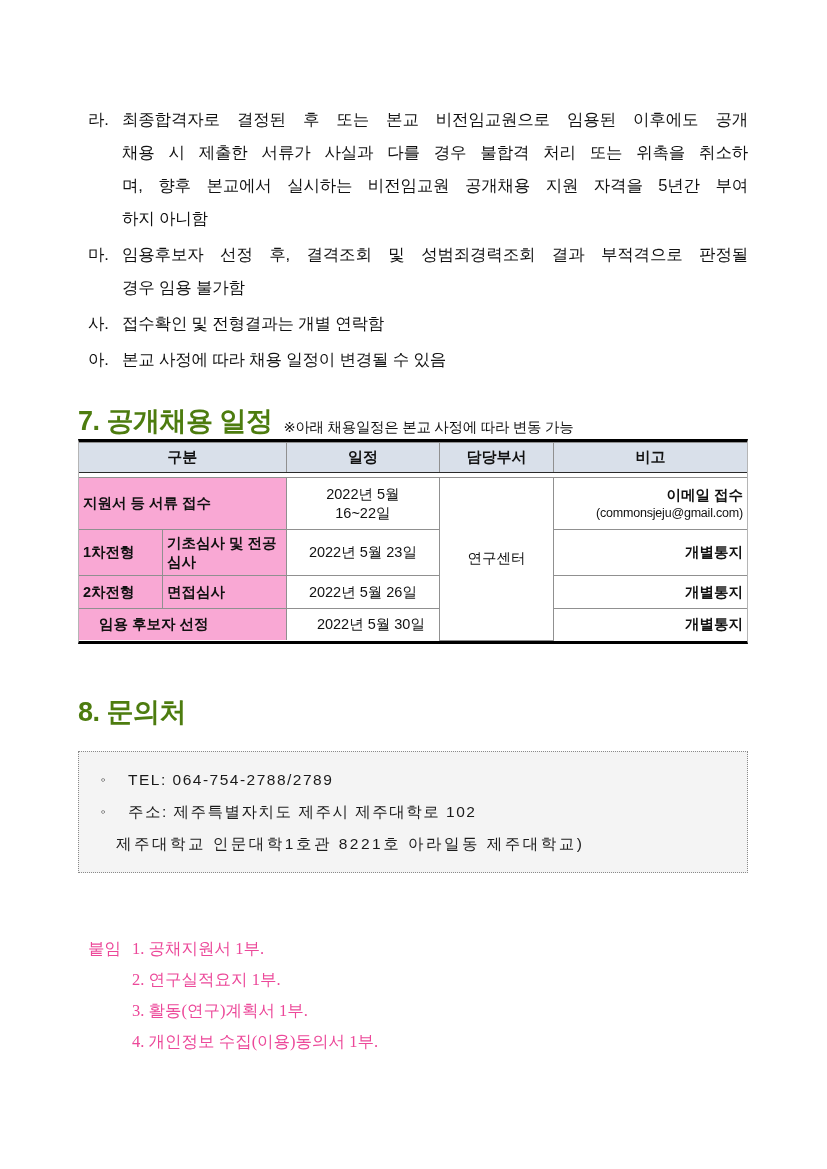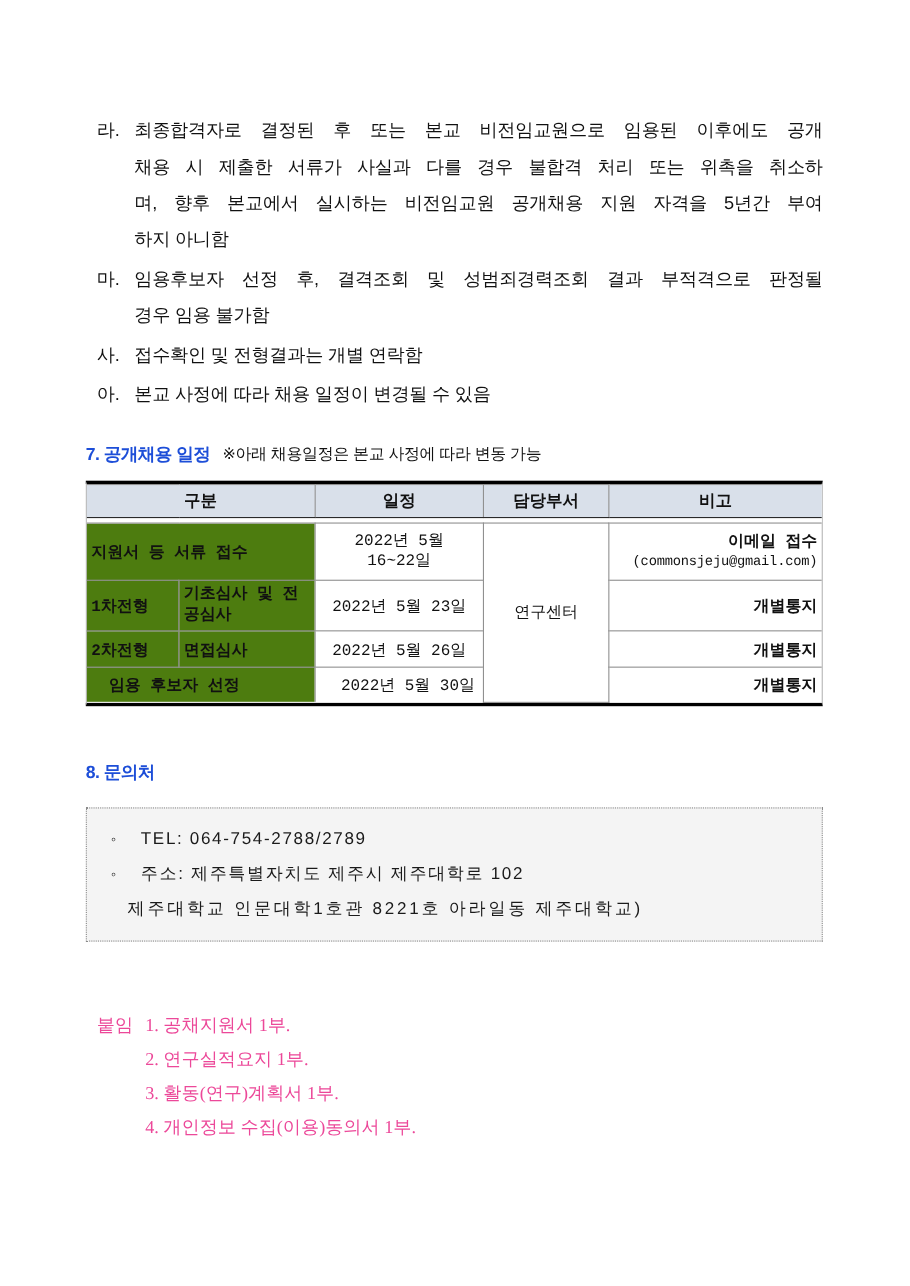--- a/index.html
+++ b/index.html
@@ -14,33 +14,33 @@
 
   
   .notes { margin-left: 10px; }
   .para { position: relative; padding-left: 34px; font-size: 16.5px; line-height: 33px; margin-bottom: 3px; letter-spacing: -0.2px; }
   .para .plabel { position: absolute; left: 0; top: 0; }
   .pline { min-height: 33px; }
   .jl { text-align: justify; text-align-last: justify; }
 
   
   .sec-title-row { margin-top: 27px; display: flex; align-items: flex-end; gap: 11px; }
-  .sec-title { font-size: 16px; font-weight: bold; letter-spacing: -0.5px; color: #1d4ed8; }
+  .sec-title { font-size: 27px; font-weight: bold; letter-spacing: -0.5px; color: #4d7c0f; }
   .sec-note { font-size: 14.5px; letter-spacing: -0.3px; padding-bottom: 2px; }
 
   
-  .tbl-wrap { margin-top: 13px; border-top: 3px solid #000; border-bottom: 3px solid #000;
-              border-left: 1px solid #b5b5b5; border-right: 1px solid #b5b5b5; font-family: Liberation Mono, monospace; }
+  .tbl-wrap { border-top: 3px solid #000; border-bottom: 3px solid #000;
+              border-left: 1px solid #b5b5b5; border-right: 1px solid #b5b5b5; }
   table.sched { width: 100%; border-collapse: collapse; table-layout: fixed; }
   table.sched td { border: 1px solid #909090; font-size: 14.5px; padding: 2px 4px; vertical-align: middle; color: #111; }
   table.sched td:first-child { border-left: none; }
   table.sched td:last-child { border-right: none; }
   tr.hrow td { background: #d9e0ea; font-weight: bold; text-align: center; height: 25px; font-size: 15px; border-bottom: 1px solid #2a2a2a; }
   tr.sprow td { border: none; height: 4px; padding: 0; background: #fff; }
-  td.cat { background: #4d7c0f; font-weight: bold; padding-left: 8px; }
+  td.cat { background: #f9a8d4; font-weight: bold; padding-left: 8px; }
   td.ctr { text-align: center; }
   td.rmk { font-weight: bold; text-align: right; }
   tr.r1 td { height: 47px; }
   tr.r2 td { height: 41px; }
   tr.r3 td { height: 28px; }
   tr.r4 td { height: 27px; border-bottom: none; padding-left: 20px; }
   .two-line { line-height: 1.3; }
   .email { display: block; font-size: 12.5px; font-weight: normal; letter-spacing: -0.2px; }
 
   

